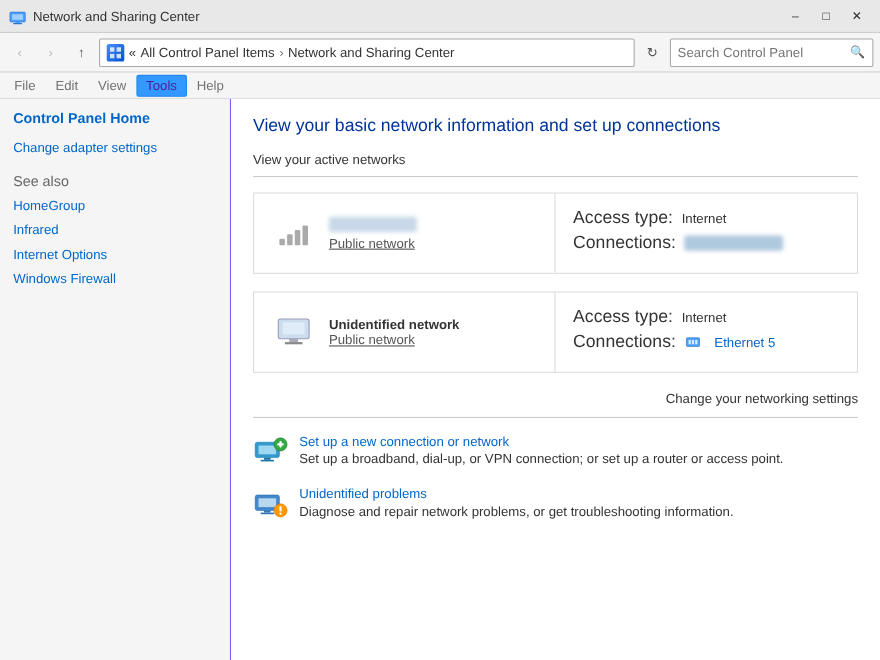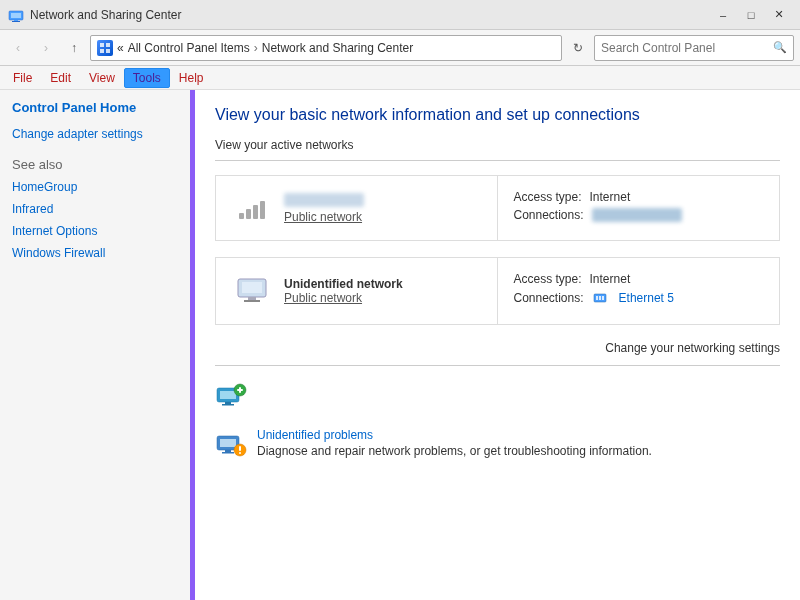--- a/index.html
+++ b/index.html
@@ -71,21 +71,21 @@
     .refresh-btn {
       width: 24px; height: 24px;
       background: transparent;
       border: 1px solid transparent;
       border-radius: 2px;
       cursor: pointer;
       display: flex; align-items: center; justify-content: center;
       font-size: 12px; color: #555;
     }
     .search-bar {
-      width: 200px;
+      width: 185px;
       height: 26px;
       border: 1px solid #aaa;
       background: white;
       display: flex;
       align-items: center;
       padding: 0 6px;
       border-radius: 2px;
     }
     .search-bar input {
       border: none; outline: none; flex: 1; font-size: 12px; color: #999; background: transparent;
@@ -97,39 +97,39 @@
       background: #f5f5f5;
       height: 24px;
       display: flex;
       align-items: center;
       padding: 0 4px;
       border-bottom: 1px solid #ddd;
     }
     .menu-item {
       padding: 2px 8px;
       font-size: 12px;
-      color: #b91c1c;
+      color: #737373;
       cursor: pointer;
       border: 1px solid transparent;
       border-radius: 2px;
     }
     .menu-item.active { background: #3399ff; color: #4c1d95; border-color: #2288ee; }
 
     
     .main-layout {
       display: flex;
       height: calc(600px - 30px - 36px - 24px);
     }
 
     
     .sidebar {
-      width: 195px;
+      width: 210px;
       background: #f5f5f5;
       padding: 10px 12px;
-      border-right: 5px solid #8b5cf6;
+      border-right: 1px solid #8b5cf6;
       overflow-y: auto;
     }
     .sidebar-link {
       display: block;
       color: #0066cc;
       text-decoration: none;
       margin-bottom: 8px;
       font-size: 12px;
       cursor: pointer;
     }
@@ -192,21 +192,21 @@
       border-radius: 1px;
     }
     .network-name { font-size: 12px; color: #333; }
     .network-type { font-size: 12px; color: #555; text-decoration: underline; }
     .network-right {
       padding: 14px 16px;
     }
     .network-info-row {
       display: flex; align-items: center; gap: 8px; margin-bottom: 4px;
     }
-    .network-info-label { font-size: 12px; color: #333; }
+    .network-info-label { font-size: 16px; color: #333; }
     .network-info-value { font-size: 12px; color: #333; }
     .network-info-link { font-size: 12px; color: #0066cc; text-decoration: none; cursor: pointer; }
 
     
     .blurred-bar {
       width: 80px; height: 14px;
       background: #c8d8e8;
       border-radius: 2px;
       filter: blur(2px);
       display: inline-block;
@@ -373,20 +373,24 @@
           <svg width="32" height="32" viewBox="0 0 32 32">
             <rect x="2" y="8" width="22" height="14" rx="2" fill="#3399cc" stroke="#1177aa" stroke-width="0.5"></rect>
             <rect x="5" y="11" width="16" height="8" fill="#9ed8f0"></rect>
             <rect x="10" y="22" width="6" height="2" fill="#2277aa"></rect>
             <rect x="7" y="24" width="12" height="1.5" fill="#2277aa"></rect>
             <circle cx="25" cy="10" r="6" fill="#33aa44" stroke="#227733" stroke-width="0.5"></circle>
             <rect x="22" y="9" width="6" height="2" fill="white" rx="1"></rect>
             <rect x="24" y="7" width="2" height="6" fill="white" rx="1"></rect>
           </svg>
         </div>
+        <div>
+          <a class="settings-text-link">Set up a new connection or network</a>
+          <span class="settings-desc">Set up a broadband, dial-up, or VPN connection; or set up a router or access point.</span>
+        </div>
       </div>
 
       <div class="settings-item">
         <div class="settings-icon">
           <svg width="32" height="32" viewBox="0 0 32 32">
             <rect x="2" y="8" width="22" height="14" rx="2" fill="#4488cc" stroke="#2266aa" stroke-width="0.5"></rect>
             <rect x="5" y="11" width="16" height="8" fill="#b8d8f0"></rect>
             <rect x="10" y="22" width="6" height="2" fill="#3377bb"></rect>
             <rect x="7" y="24" width="12" height="1.5" fill="#3377bb"></rect>
             <circle cx="25" cy="22" r="6" fill="#ff9900" stroke="#cc7700" stroke-width="0.5"></circle>

